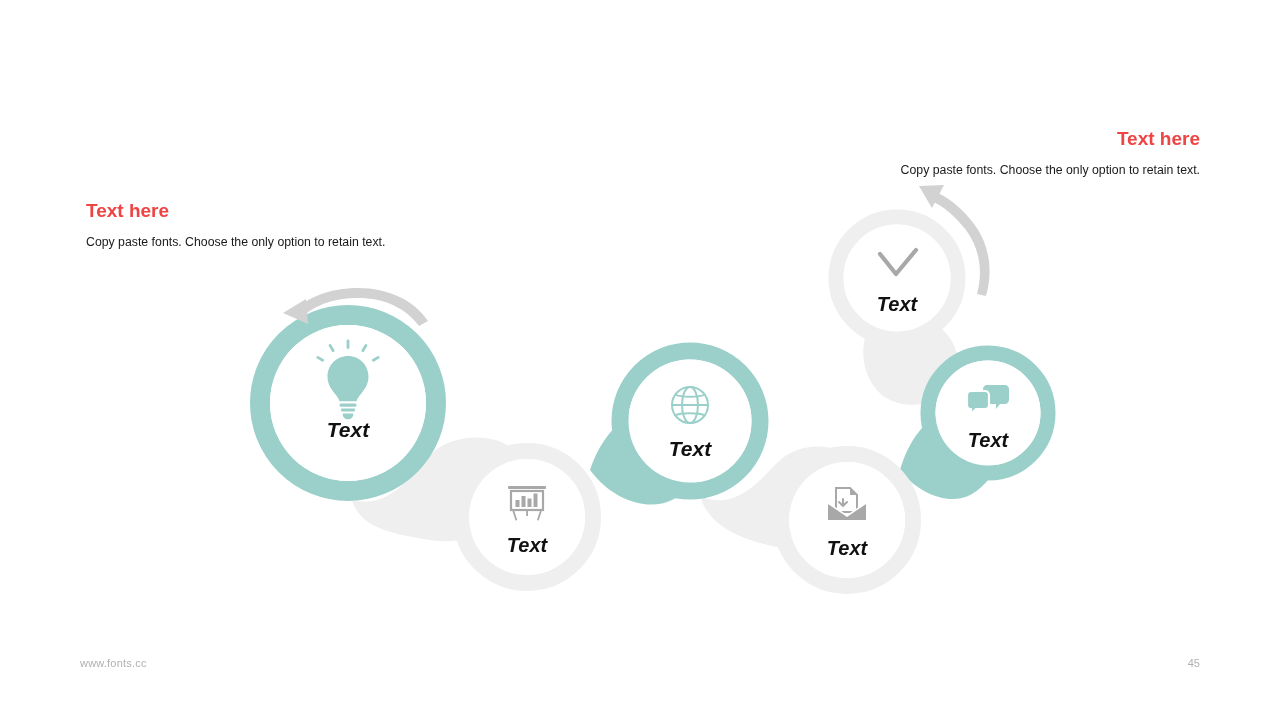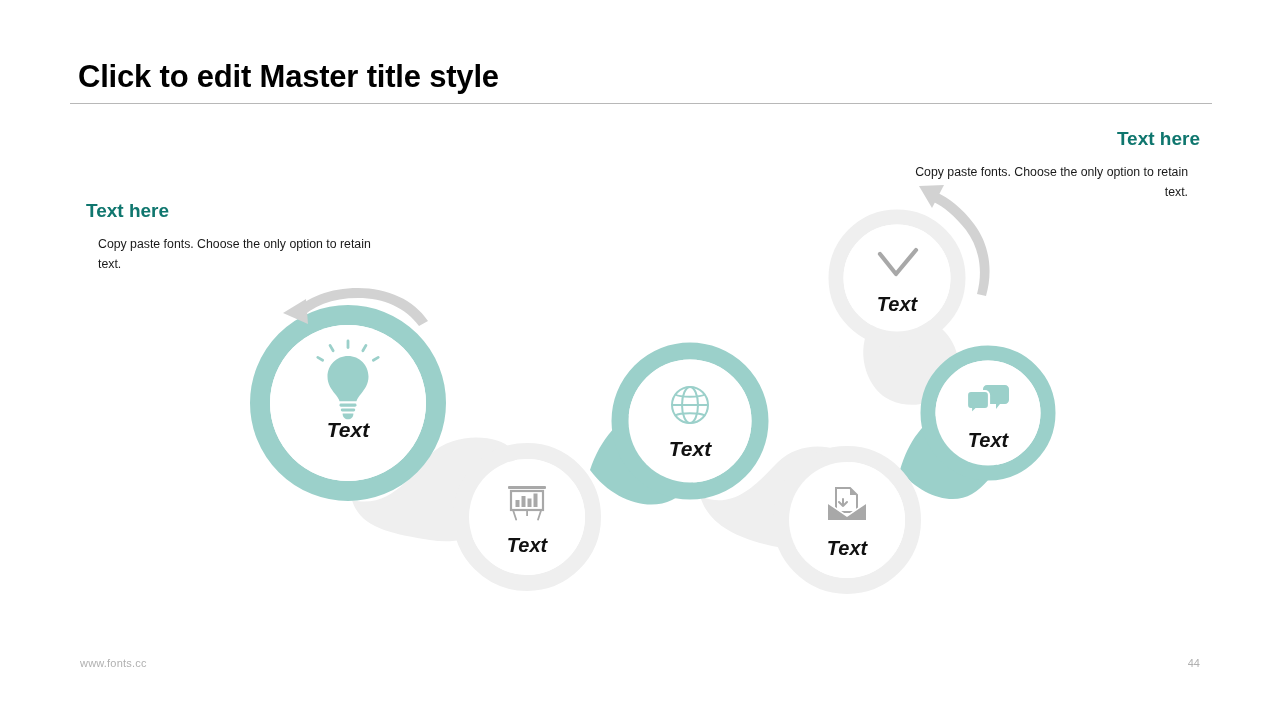--- a/index.html
+++ b/index.html
@@ -44,29 +44,29 @@
     width: 1142px;
     height: 1px;
     background: #b8b8b8;
   }
 
   
   .callout { position: absolute; }
   .callout-heading {
     font-size: 19px;
     font-weight: bold;
-    color: #0f766e;
+    color: #ef4444;
     margin: 0 0 10px 0;
     line-height: 1.2;
   }
   .callout-body {
     font-size: 12.3px;
     color: #1a1a1a;
     line-height: 1.62;
-    margin: 12px;
+    margin: 0;
   }
 
   #callout-left {
     left: 86px;
     top: 200px;
     width: 300px;
     text-align: left;
   }
   #callout-right {
     left: 900px;
@@ -111,24 +111,20 @@
     text-align: right;
     font-size: 11px;
     color: #b0b0b0;
   }
 </style>
 </head>
 <body>
 
 <div id="slide">
 
-  <div id="title-block">
-    <div id="page-title">Click to edit Master title style</div>
-    <div id="title-rule"></div>
-  </div>
 
   <div class="callout" id="callout-left">
     <div class="callout-heading">Text here</div>
     <div class="callout-body">Copy paste fonts. Choose the only option to retain text.</div>
   </div>
 
   <div class="callout" id="callout-right">
     <div class="callout-heading">Text here</div>
     <div class="callout-body">Copy paste fonts. Choose the only option to retain text.</div>
   </div>
@@ -262,15 +258,15 @@
                C 962,208 949,198 936,192
                L 932,201
                C 944,207 955,216 966,230
                C 980,249 983,272 977,294 Z"></path>
       <path d="M944,185 L 919,186 L 932,208 Z"></path>
     </g>
 
   </svg>
 
   <div id="footer-url">www.fonts.cc</div>
-  <div id="footer-pagenum">44</div>
+  <div id="footer-pagenum">45</div>
 
 </div>
 
 </body></html>

